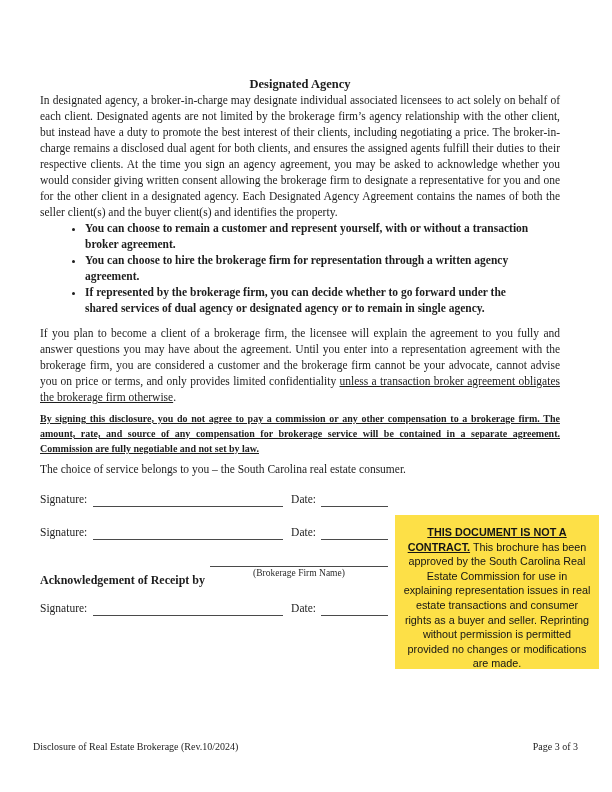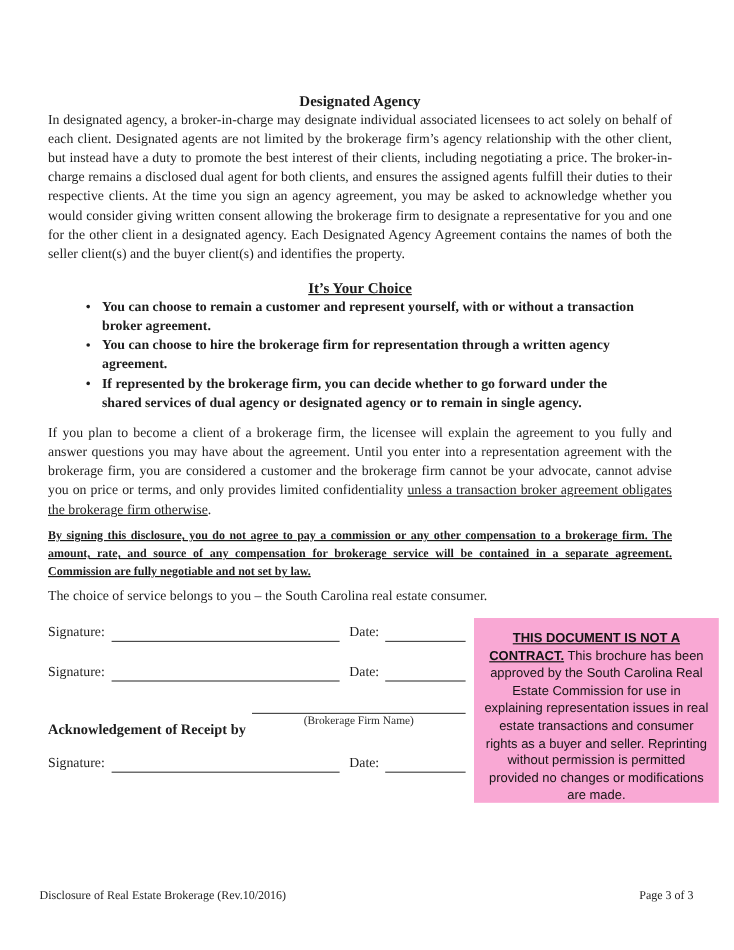--- a/index.html
+++ b/index.html
@@ -103,21 +103,21 @@
     line-height: 13px;
     color: #2a2a2a;
   }
 
   .notice-box {
     position: absolute;
     left: 395px;
     top: 515px;
     width: 204px;
     height: 154px;
-    background: #f9a8d4;
+    background: #fde047;
     padding: 10px 7px 8px 7px;
     font-family: "Liberation Sans", sans-serif;
     font-size: 10.8px;
     line-height: 14.6px;
     text-align: center;
     color: #141414;
   }
   .notice-title {
     font-weight: bold;
     text-decoration: underline;
@@ -136,21 +136,20 @@
 </style>
 </head>
 <body>
 
 <div class="page">
 
   <div class="heading">Designated Agency</div>
 
   <p class="body">In designated agency, a broker-in-charge may designate individual associated licensees to act solely on behalf of each client. Designated agents are not limited by the brokerage firm’s agency relationship with the other client, but instead have a duty to promote the best interest of their clients, including negotiating a price. The broker-in-charge remains a disclosed dual agent for both clients, and ensures the assigned agents fulfill their duties to their respective clients. At the time you sign an agency agreement, you may be asked to acknowledge whether you would consider giving written consent allowing the brokerage firm to designate a representative for you and one for the other client in a designated agency. Each Designated Agency Agreement contains the names of both the seller client(s) and the buyer client(s) and identifies the property.</p>
 
-  <div class="heading underlined h2">It’s Your Choice</div>
 
 
   <ul class="choices">
     <li>You can choose to remain a customer and represent yourself, with or without a transaction broker agreement.</li>
     <li>You can choose to hire the brokerage firm for representation through a written agency agreement.</li>
     <li>If represented by the brokerage firm, you can decide whether to go forward under the shared services of dual agency or designated agency or to remain in single agency.</li>
   </ul>
 
   <p class="body p3"><span>If you plan to become a client of a brokerage firm, the licensee will explain the agreement to you fully and answer questions you may have about the agreement. Until you enter into a representation agreement with the brokerage firm, you are considered a customer and the brokerage firm cannot be your advocate, cannot advise you on price or terms, and only provides limited confidentiality </span><span class="u">unless a transaction broker agreement obligates the brokerage firm otherwise</span><span>.</span></p>
 
@@ -191,17 +190,17 @@
     </div>
 
   </div>
 
   <div class="notice-box">
     <span class="notice-title">THIS DOCUMENT IS NOT A CONTRACT.</span> 
     <span>This brochure has been approved by the South Carolina Real Estate Commission for use in explaining representation issues in real estate transactions and consumer rights as a buyer and seller. Reprinting without permission is permitted provided no changes or modifications are made.</span>
   </div>
 
   <div class="footer">
-    <span>Disclosure of Real Estate Brokerage (Rev.10/2016)</span>
+    <span>Disclosure of Real Estate Brokerage (Rev.10/2024)</span>
     <span>Page 3 of 3</span>
   </div>
 
 </div>
 
 </body></html>

